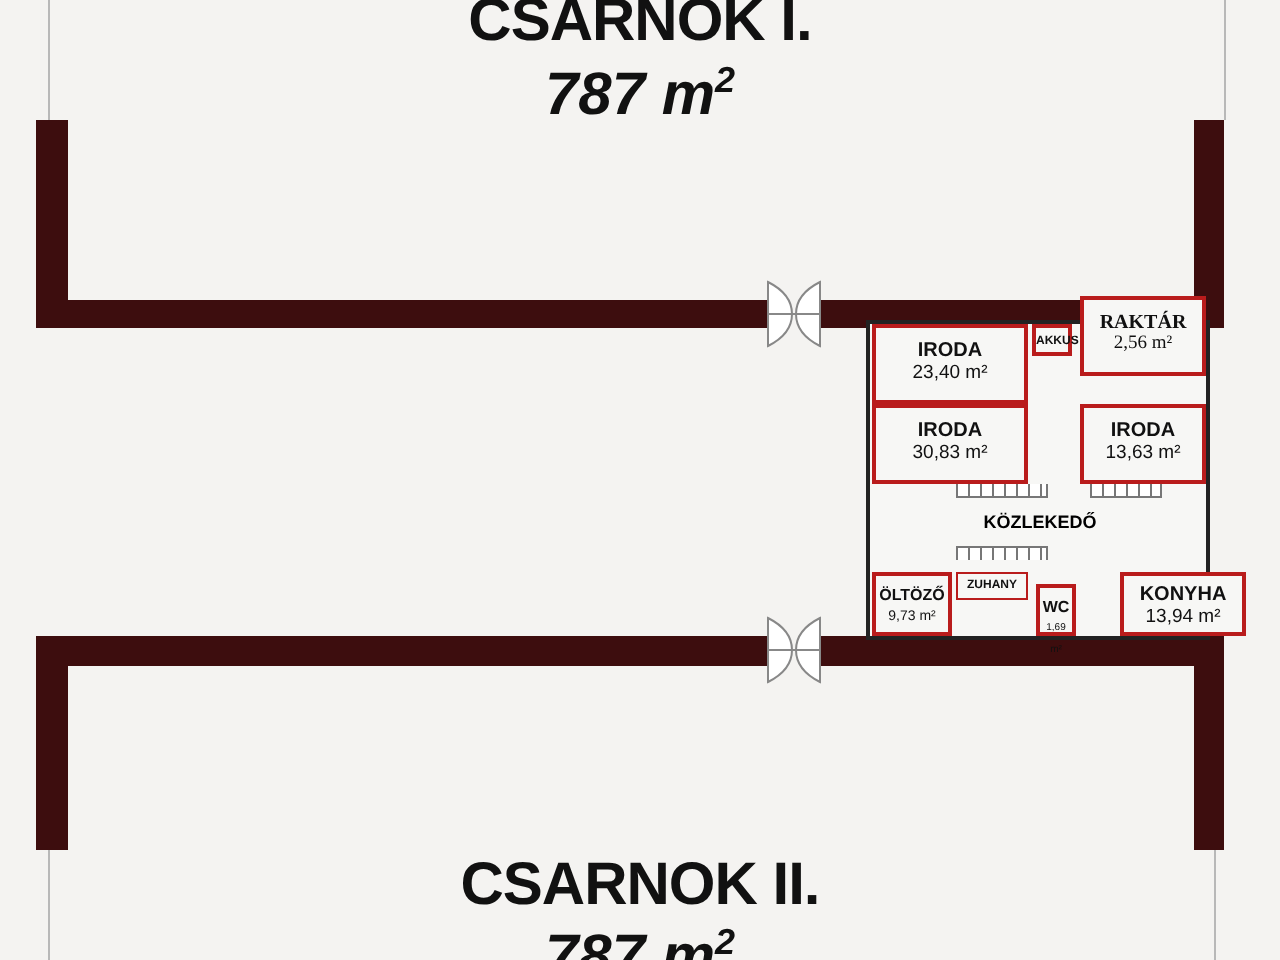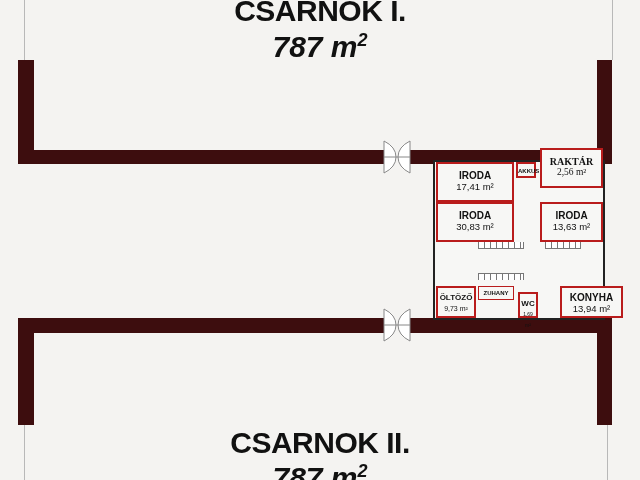--- a/index.html
+++ b/index.html
@@ -53,39 +53,40 @@
         <path d="M28 2 Q16 8 16 18 Q16 28 28 34 Z"></path>
     <line x1="2" y1="18" x2="28" y2="18"></line>
       </g>
     </svg>
 </div>
 
 <div class="abs" style="left:433px;top:160px;width:172px;height:160px;background:#f7f7f5;border:2px solid #222;box-sizing:border-box;"></div>
 
 <div class="room" style="left:436px;top:162px;width:78px;height:40px;">
   <div class="name">IRODA</div>
-  <div class="area">17,41 m²</div>
+  <div class="area">23,40 m²</div>
 </div>
 <div class="room" style="left:516px;top:162px;width:20px;height:16px;">
   <div class="name small-name" style="margin-top:2px;">AKKUS</div>
 </div>
 <div class="room" style="left:540px;top:148px;width:63px;height:40px;font-family:Liberation Serif, serif;">
   <div class="name">RAKTÁR</div>
   <div class="area">2,56 m²</div>
 </div>
 <div class="room" style="left:436px;top:202px;width:78px;height:40px;">
   <div class="name">IRODA</div>
   <div class="area">30,83 m²</div>
 </div>
 <div class="room" style="left:540px;top:202px;width:63px;height:40px;">
   <div class="name">IRODA</div>
   <div class="area">13,63 m²</div>
 </div>
 
 <div class="abs" style="left:440px;top:244px;width:160px;height:40px;text-align:center;">
+  <div style="font-weight:bold;font-size:9px;margin-top:12px;line-height:10px;">KÖZLEKEDŐ</div>
 </div>
 
 <div class="abs" style="left:478px;top:242px;width:44px;height:6px;border:1px solid #777;border-top:none;background:repeating-linear-gradient(90deg,#fff 0 5px,#777 5px 6px);"></div>
 <div class="abs" style="left:545px;top:242px;width:34px;height:6px;border:1px solid #777;border-top:none;background:repeating-linear-gradient(90deg,#fff 0 5px,#777 5px 6px);"></div>
 <div class="abs" style="left:478px;top:273px;width:44px;height:6px;border:1px solid #777;border-bottom:none;background:repeating-linear-gradient(90deg,#fff 0 5px,#777 5px 6px);"></div>
 
 <div class="room" style="left:436px;top:286px;width:40px;height:32px;">
   <div class="name" style="font-size:8px;margin-top:4px;">ÖLTÖZŐ</div>
   <div class="area" style="font-size:7px;">9,73 m²</div>
 </div>

